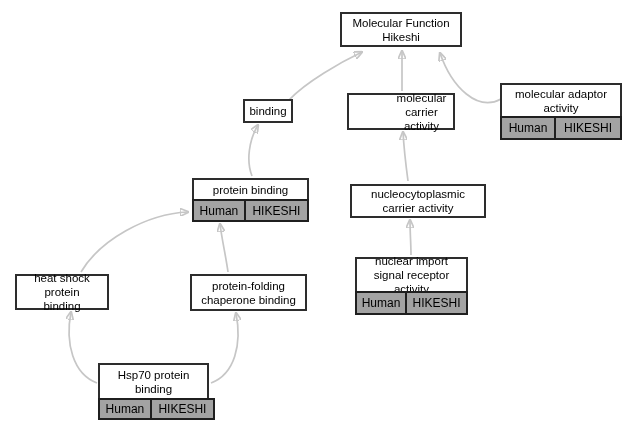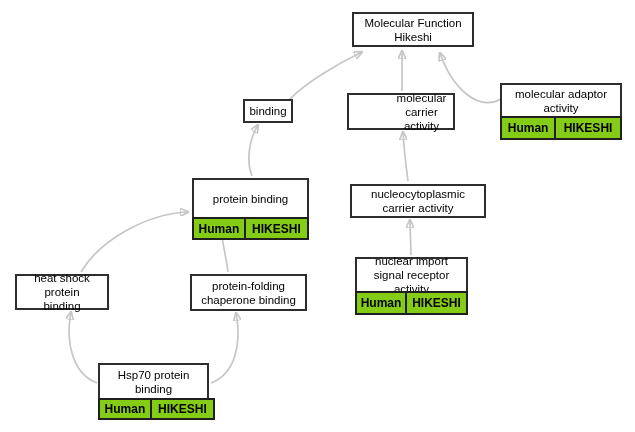--- a/index.html
+++ b/index.html
@@ -31,29 +31,28 @@
   }
   .annot-row {
     box-sizing: border-box;
     display: flex;
     margin-top: -2px;
     height: 24px;
   }
   .annot-cell {
     box-sizing: border-box;
     border: 2px solid #1f1f1f;
-    background: #84cc16;
+    background: #a3a3a3;
     color: #000000;
     font-size: 12px;
     display: flex;
     align-items: center;
     justify-content: center;
     overflow: hidden;
     cursor: pointer;
-    font-weight: bold;
   }
   .annot-cell.species { flex: 0 0 46%; }
   .annot-cell.gene    { flex: 1 1 auto; margin-left: -2px; }
 </style>
 </head>
 <body>
 
 <div class="stage">
 
   <svg class="edges" width="635" height="432">
@@ -67,21 +66,21 @@
     <path d="M 501,99 C 478,112 452,88 440,53" marker-end="url(#arrow)"></path>
     <path d="M 252,176 C 246,161 249,140 258,125" marker-end="url(#arrow)"></path>
     <path d="M 408,181 C 406,166 404,150 403,132" marker-end="url(#arrow)"></path>
     <path d="M 81,272 C 100,240 146,214 188,212" marker-end="url(#arrow)"></path>
     <path d="M 228,272 C 226,257 222,240 220,224" marker-end="url(#arrow)"></path>
     <path d="M 411,255 C 411,245 410,232 410,220" marker-end="url(#arrow)"></path>
     <path d="M 97,383 C 73,374 65,343 71,312" marker-end="url(#arrow)"></path>
     <path d="M 211,383 C 235,374 242,344 236,313" marker-end="url(#arrow)"></path>
   </svg>
 
-  <div class="node" style="left:340px; top:12px;margin-left:12px;">
+  <div class="node" style="left:340px; top:12px;">
     <div class="term-label" style="width:122px; height:35px;">Molecular Function
 Hikeshi</div>
   </div>
 
   <div class="node" style="left:243px; top:99px;">
     <div class="term-label" style="width:50px; height:24px;">binding</div>
   </div>
 
   <div class="node" style="left:347px; top:93px;">
     <div class="term-label" style="width:108px; height:37px;padding-left:41px;">molecular carrier
@@ -91,21 +90,21 @@
   <div class="node" style="left:500px; top:83px;">
     <div class="term-label" style="width:122px; height:35px;">molecular adaptor
 activity</div>
     <div class="annot-row" style="width:122px;">
       <div class="annot-cell species">Human</div>
       <div class="annot-cell gene">HIKESHI</div>
     </div>
   </div>
 
   <div class="node" style="left:192px; top:178px;">
-    <div class="term-label" style="width:117px; height:41px;">protein binding</div>
+    <div class="term-label" style="width:117px; height:23px;">protein binding</div>
     <div class="annot-row" style="width:117px; height:23px;">
       <div class="annot-cell species">Human</div>
       <div class="annot-cell gene">HIKESHI</div>
     </div>
   </div>
 
   <div class="node" style="left:350px; top:184px;">
     <div class="term-label" style="width:136px; height:34px;">nucleocytoplasmic
 carrier activity</div>
   </div>

